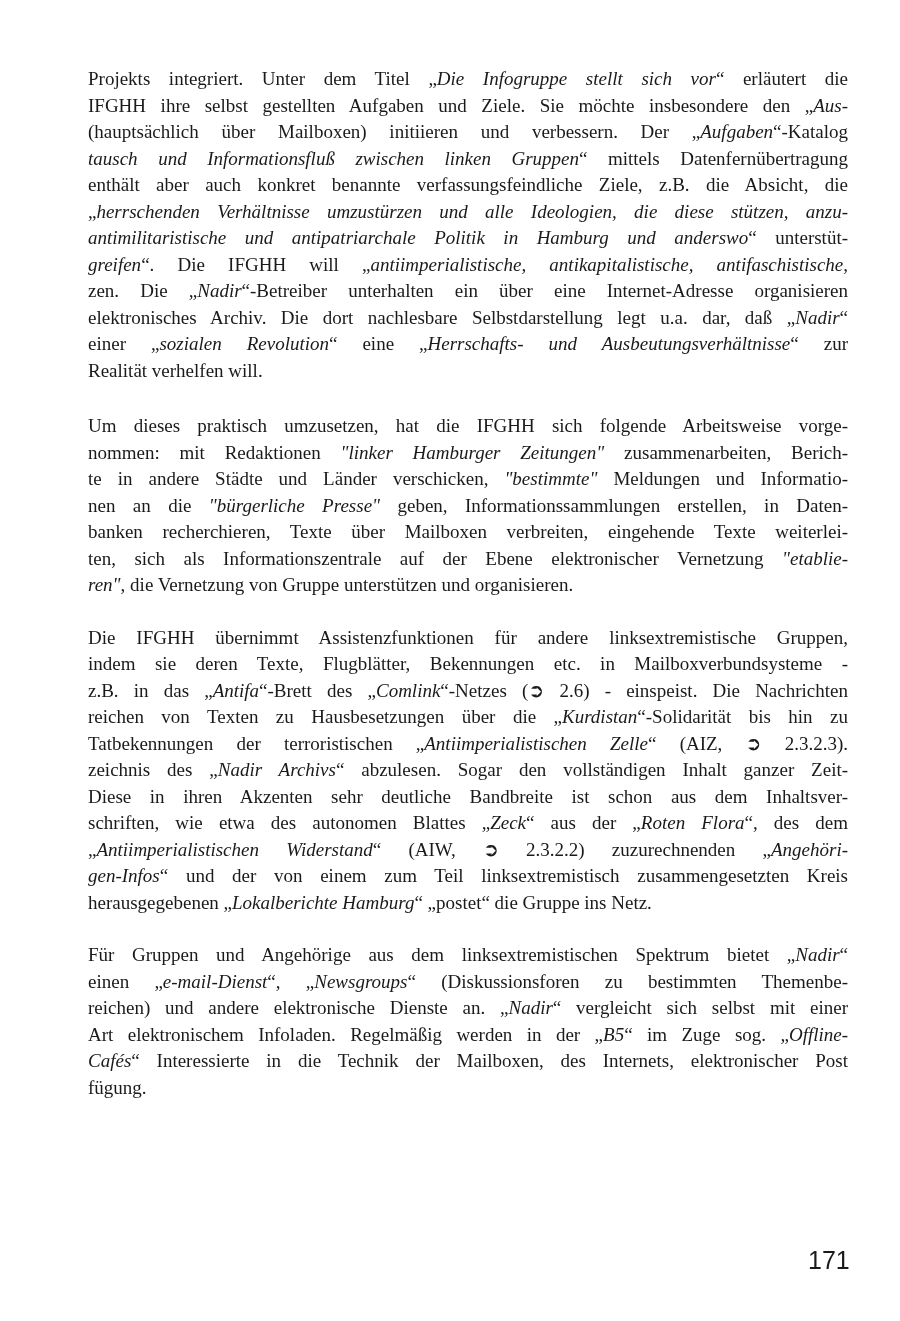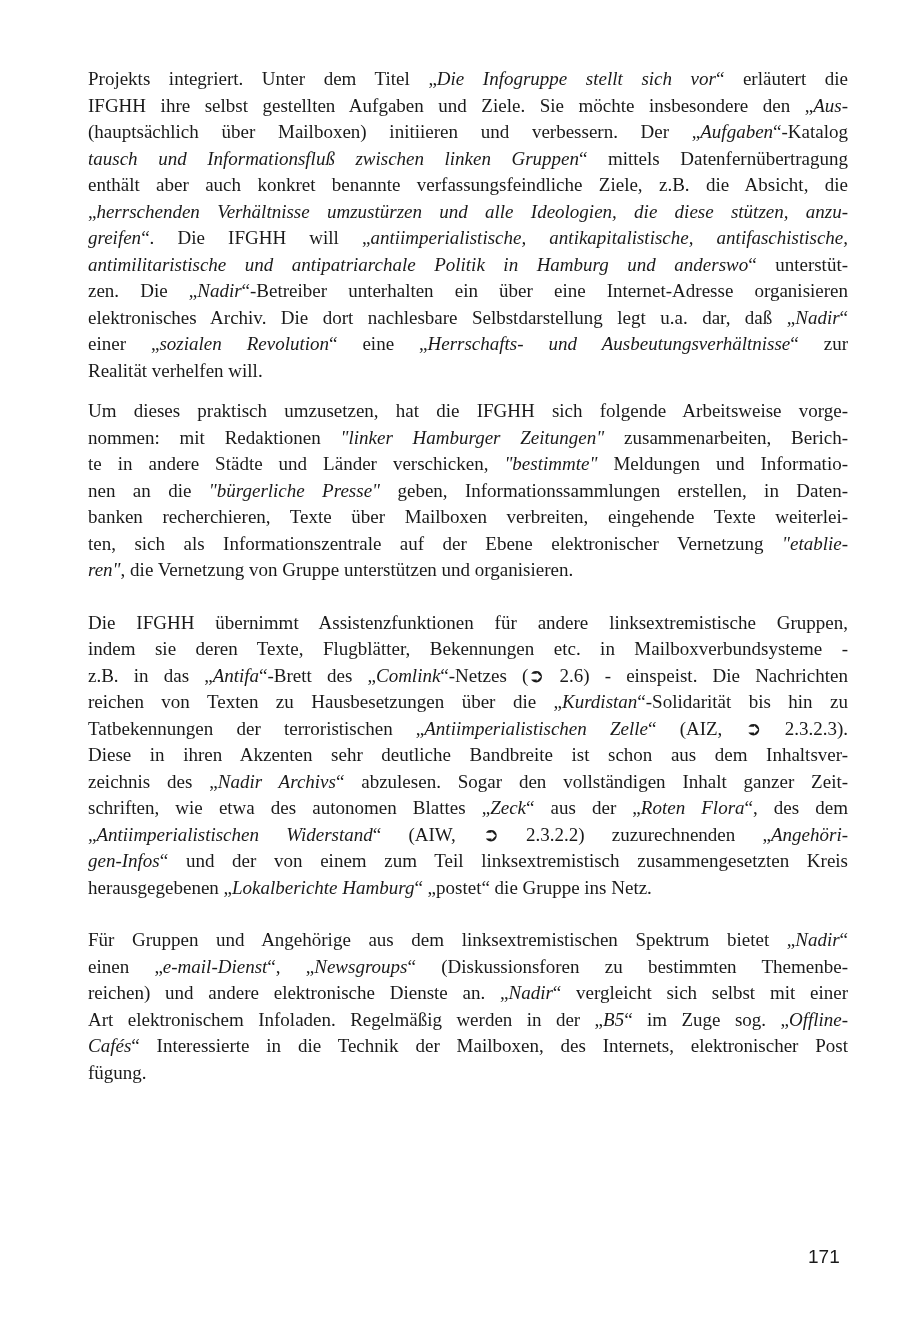--- a/index.html
+++ b/index.html
@@ -4,65 +4,65 @@
 <style>
   html, body { margin: 0; padding: 0; background: #ffffff; }
   body { width: 900px; height: 1321px; position: relative; overflow: hidden; }
   .page {
     position: absolute; left: 88px; top: 66px; width: 760px;
     font-family: "Liberation Serif", serif;
     font-size: 19px; line-height: 26.5px; color: #1a1a1a;
     text-align: justify; hyphens: manual;
   }
   .para { margin: 0 0 26px 0; }
-  .para:first-child { margin-bottom: 14px; }
+  .para:first-child { margin-bottom: 29px; }
   .line { display: block; text-align: justify; text-align-last: justify; white-space: nowrap; }
   .line.last { text-align-last: left; }
   .line span { white-space: pre; }
   i { font-style: italic; }
   .pagenum {
     position: absolute; left: 808px; top: 1246px;
-    font-family: "Liberation Sans", sans-serif; font-size: 19px; color: #1a1a1a;
+    font-family: "Liberation Sans", sans-serif; font-size: 25px; color: #1a1a1a;
   }
 </style>
 </head>
 <body>
 
 <div class="page" id="page">
     <div class="para">
       <span class="line"><span>Projekts integriert. Unter dem Titel „</span><i>Die Infogruppe stellt sich vor</i><span>“ erläutert die</span></span>
       <span class="line"><span>IFGHH ihre selbst gestellten Aufgaben und Ziele. Sie möchte insbesondere den „</span><i>Aus-</i></span>
       <span class="line"><span>(hauptsächlich über Mailboxen) initiieren und verbessern. Der „</span><i>Aufgaben</i><span>“-Katalog</span></span>
       <span class="line"><i>tausch und Informationsfluß zwischen linken Gruppen</i><span>“ mittels Datenfernübertragung</span></span>
       <span class="line"><span>enthält aber auch konkret benannte verfassungsfeindliche Ziele, z.B. die Absicht, die</span></span>
       <span class="line"><span>„</span><i>herrschenden Verhältnisse umzustürzen und alle Ideologien, die diese stützen, anzu-</i></span>
+      <span class="line"><i>antimilitaristische und antipatriarchale Politik in Hamburg und anderswo</i><span>“ unterstüt-</span></span>
       <span class="line"><i>greifen</i><span>“. Die IFGHH will „</span><i>antiimperialistische, antikapitalistische, antifaschistische,</i></span>
-      <span class="line"><i>antimilitaristische und antipatriarchale Politik in Hamburg und anderswo</i><span>“ unterstüt-</span></span>
       <span class="line"><span>zen. Die „</span><i>Nadir</i><span>“-Betreiber unterhalten ein über eine Internet-Adresse organisieren</span></span>
       <span class="line"><span>elektronisches Archiv. Die dort nachlesbare Selbstdarstellung legt u.a. dar, daß „</span><i>Nadir</i><span>“</span></span>
       <span class="line"><span>einer „</span><i>sozialen Revolution</i><span>“ eine „</span><i>Herrschafts- und Ausbeutungsverhältnisse</i><span>“ zur</span></span>
       <span class="line last"><span>Realität verhelfen will.</span></span>
     </div>
     <div class="para">
       <span class="line"><span>Um dieses praktisch umzusetzen, hat die IFGHH sich folgende Arbeitsweise vorge-</span></span>
       <span class="line"><span>nommen: mit Redaktionen </span><i>"linker Hamburger Zeitungen"</i><span> zusammenarbeiten, Berich-</span></span>
       <span class="line"><span>te in andere Städte und Länder verschicken, </span><i>"bestimmte"</i><span> Meldungen und Informatio-</span></span>
       <span class="line"><span>nen an die </span><i>"bürgerliche Presse"</i><span> geben, Informationssammlungen erstellen, in Daten-</span></span>
       <span class="line"><span>banken recherchieren, Texte über Mailboxen verbreiten, eingehende Texte weiterlei-</span></span>
       <span class="line"><span>ten, sich als Informationszentrale auf der Ebene elektronischer Vernetzung </span><i>"etablie-</i></span>
       <span class="line last"><i>ren"</i><span>, die Vernetzung von Gruppe unterstützen und organisieren.</span></span>
     </div>
     <div class="para">
       <span class="line"><span>Die IFGHH übernimmt Assistenzfunktionen für andere linksextremistische Gruppen,</span></span>
       <span class="line"><span>indem sie deren Texte, Flugblätter, Bekennungen etc. in Mailboxverbundsysteme -</span></span>
       <span class="line"><span>z.B. in das „</span><i>Antifa</i><span>“-Brett des „</span><i>Comlink</i><span>“-Netzes (➲ 2.6) - einspeist. Die Nachrichten</span></span>
       <span class="line"><span>reichen von Texten zu Hausbesetzungen über die „</span><i>Kurdistan</i><span>“-Solidarität bis hin zu</span></span>
       <span class="line"><span>Tatbekennungen der terroristischen „</span><i>Antiimperialistischen Zelle</i><span>“ (AIZ, ➲ 2.3.2.3).</span></span>
+      <span class="line"><span>zeichnis des „</span><i>Nadir Archivs</i><span>“ abzulesen. Sogar den vollständigen Inhalt ganzer Zeit-</span></span>
       <span class="line"><span>Diese in ihren Akzenten sehr deutliche Bandbreite ist schon aus dem Inhaltsver-</span></span>
-      <span class="line"><span>zeichnis des „</span><i>Nadir Archivs</i><span>“ abzulesen. Sogar den vollständigen Inhalt ganzer Zeit-</span></span>
       <span class="line"><span>schriften, wie etwa des autonomen Blattes „</span><i>Zeck</i><span>“ aus der „</span><i>Roten Flora</i><span>“, des dem</span></span>
       <span class="line"><span>„</span><i>Antiimperialistischen Widerstand</i><span>“ (AIW, ➲ 2.3.2.2) zuzurechnenden „</span><i>Angehöri-</i></span>
       <span class="line"><i>gen-Infos</i><span>“ und der von einem zum Teil linksextremistisch zusammengesetzten Kreis</span></span>
       <span class="line last"><span>herausgegebenen „</span><i>Lokalberichte Hamburg</i><span>“ „postet“ die Gruppe ins Netz.</span></span>
     </div>
     <div class="para">
       <span class="line"><span>Für Gruppen und Angehörige aus dem linksextremistischen Spektrum bietet „</span><i>Nadir</i><span>“</span></span>
       <span class="line"><span>einen „</span><i>e-mail-Dienst</i><span>“, „</span><i>Newsgroups</i><span>“ (Diskussionsforen zu bestimmten Themenbe-</span></span>
       <span class="line"><span>reichen) und andere elektronische Dienste an. „</span><i>Nadir</i><span>“ vergleicht sich selbst mit einer</span></span>
       <span class="line"><span>Art elektronischem Infoladen. Regelmäßig werden in der „</span><i>B5</i><span>“ im Zuge sog. „</span><i>Offline-</i></span>

